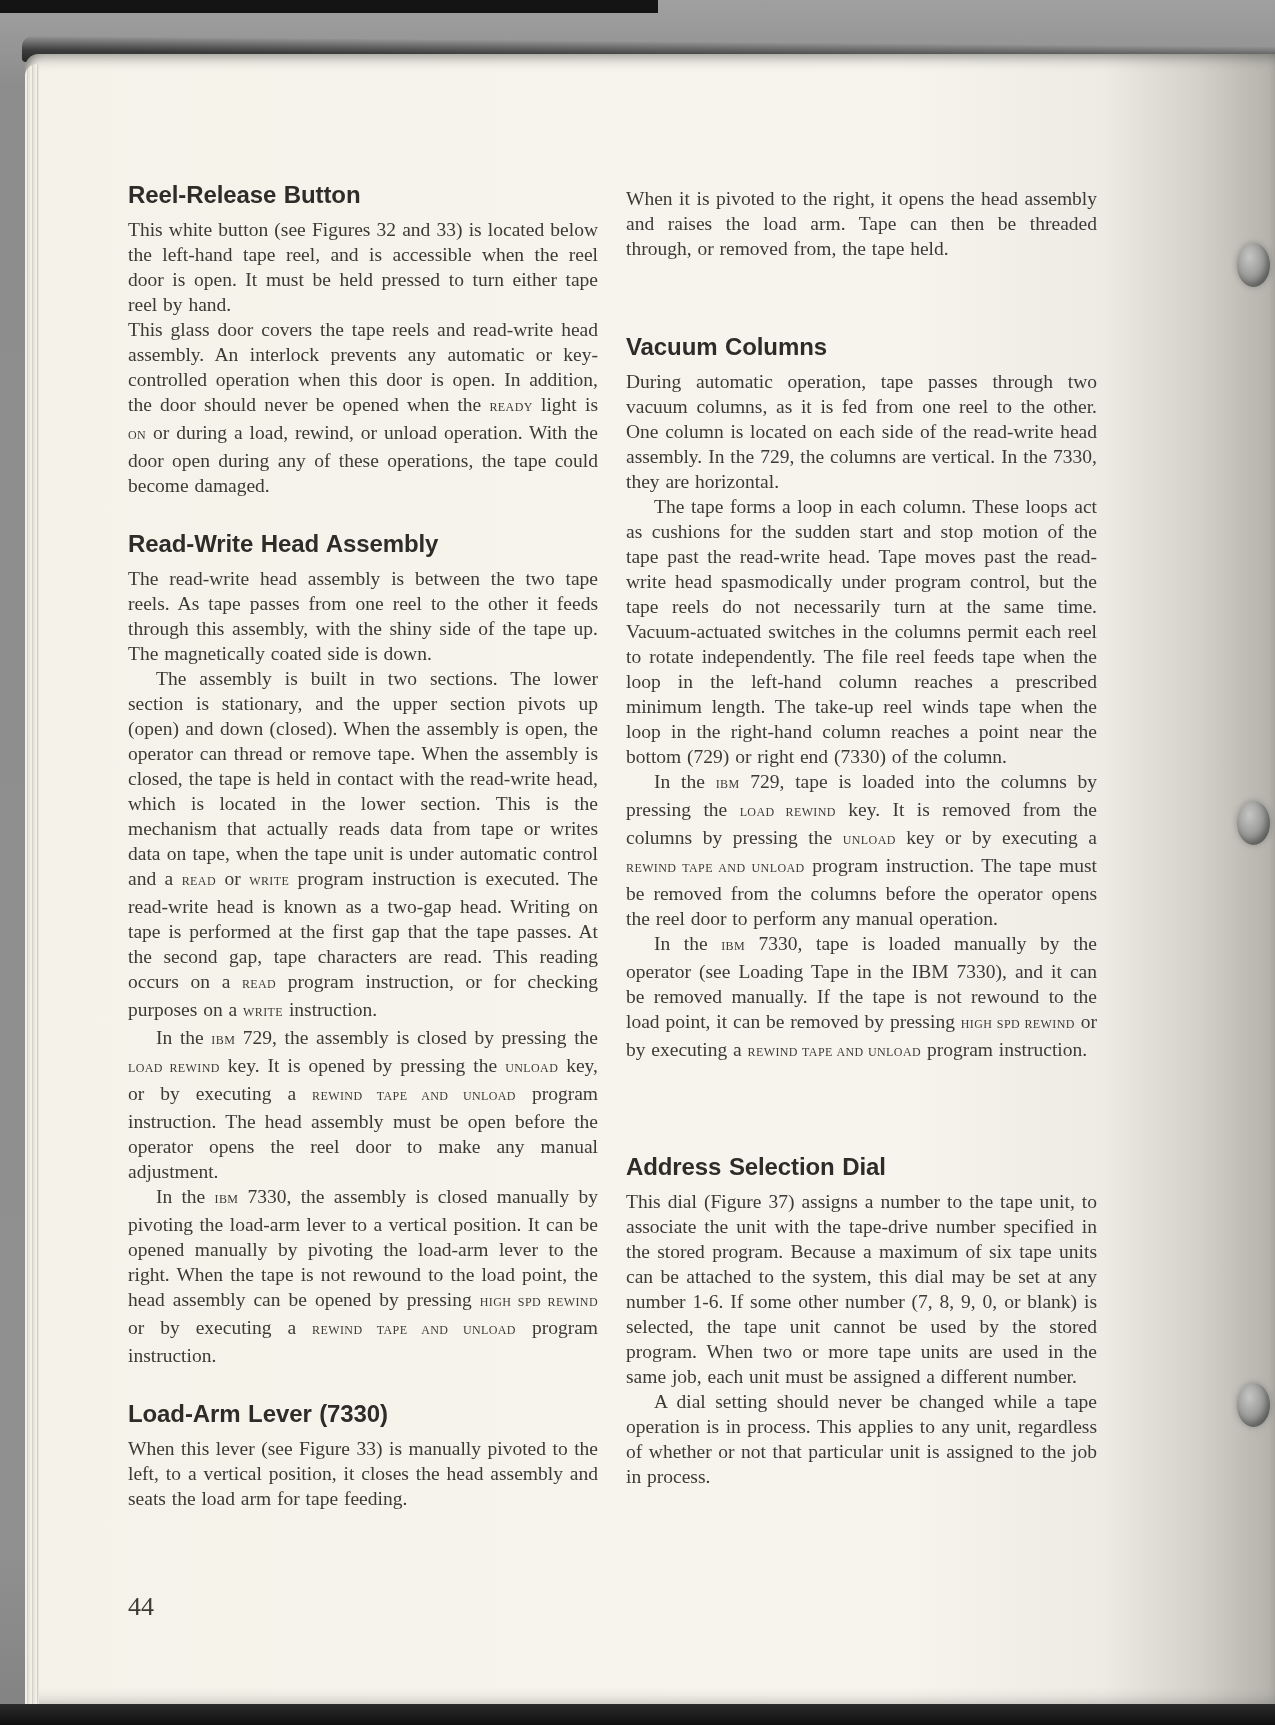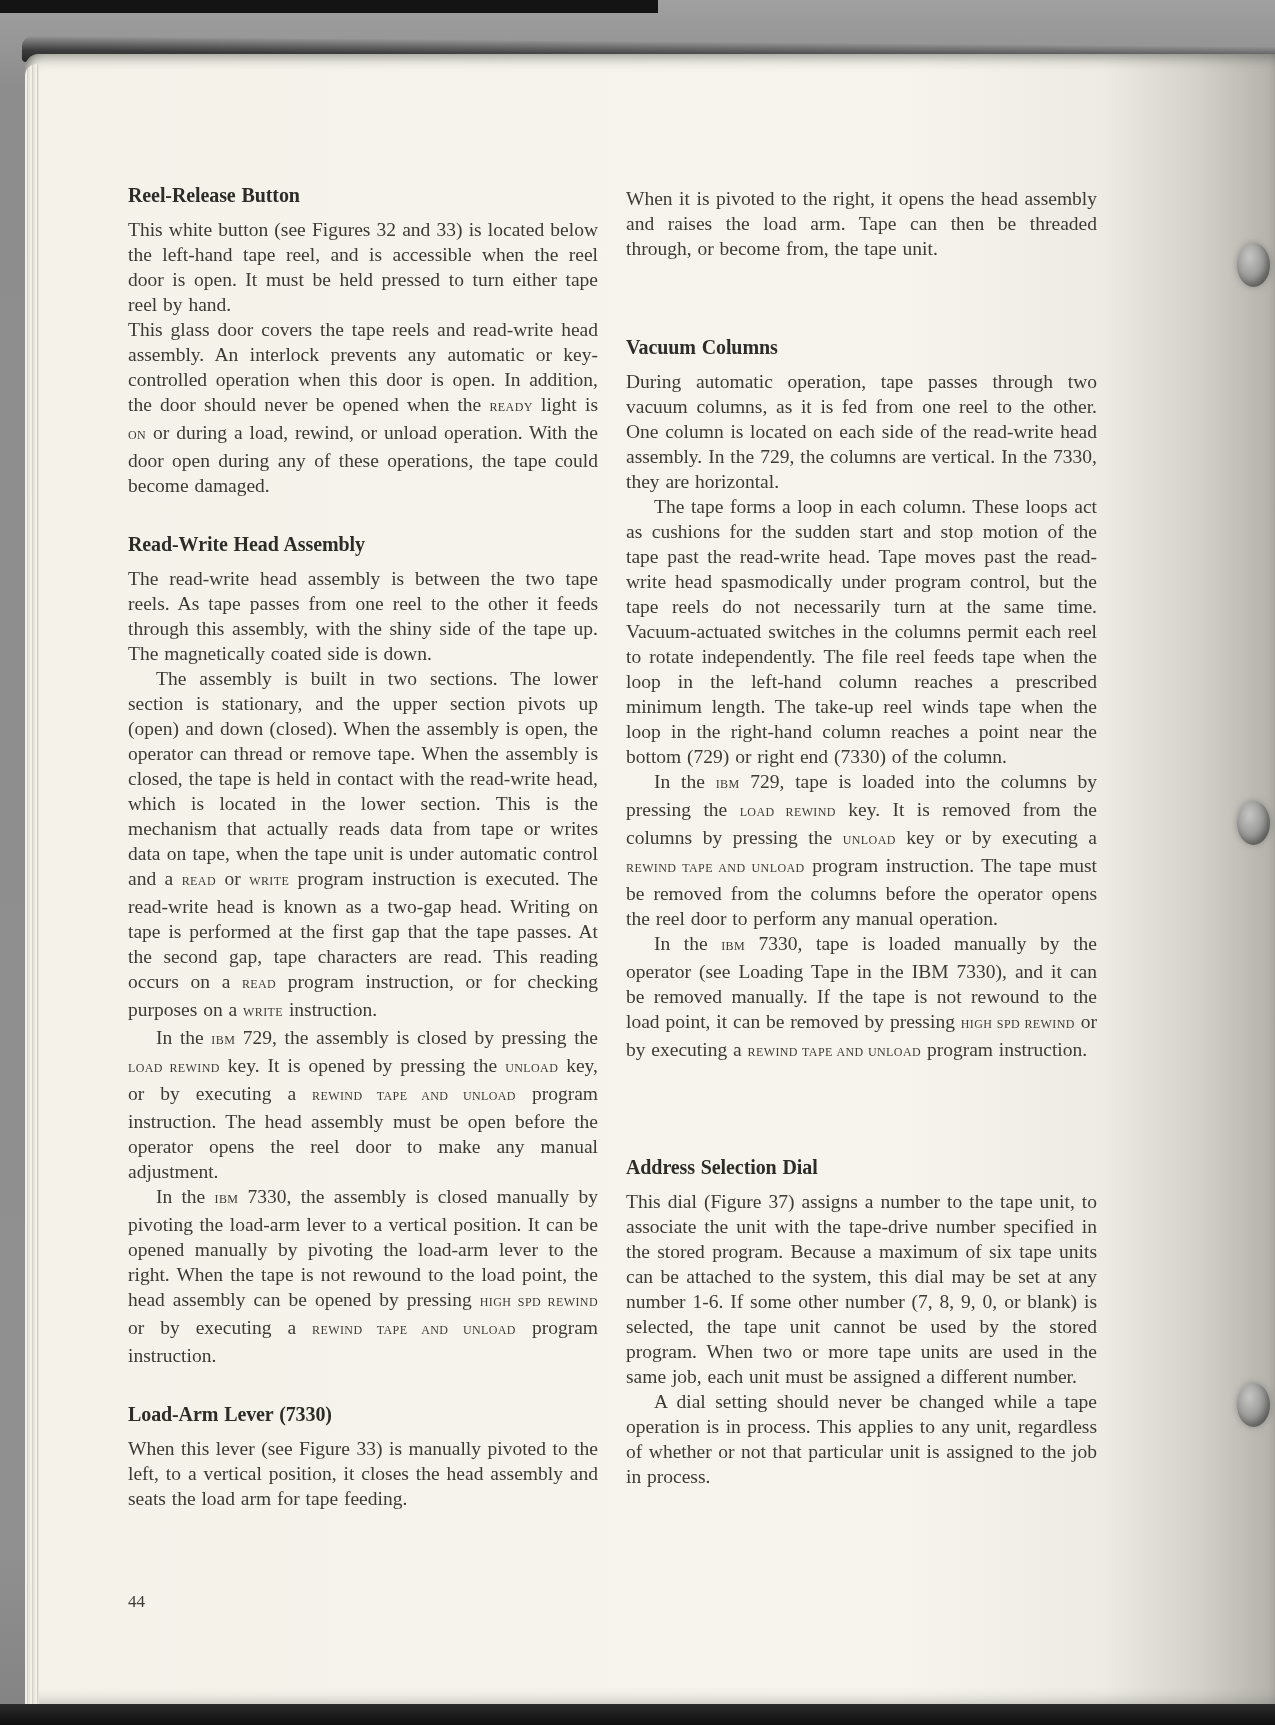--- a/index.html
+++ b/index.html
@@ -25,30 +25,30 @@
         box-shadow:inset -3px -4px 6px rgba(0,0,0,0.25),0 0 6px rgba(110,110,110,0.6);}
   .hole-1{left:1212px;top:189px;}
   .hole-2{left:1212px;top:747px;}
   .hole-3{left:1212px;top:1329px;}
   .bottom-strip{position:absolute;left:0;bottom:0;width:100%;height:21px;
         background:linear-gradient(180deg,#2b2b2b,#0f0f0f);}
   .col{position:absolute;top:129px;width:470px;color:#3c3a35;font-size:19.5px;
         line-height:25px;text-align:justify;word-spacing:0.05em;}
   .col-left{left:103px;}
   .col-right{left:601px;top:132px;width:471px;}
-  .sec-heading{font-family:Liberation Serif, serif;font-weight:bold;font-size:20px;
+  .sec-heading{font-family:Liberation Sans, sans-serif;font-weight:bold;font-size:24px;
         line-height:24px;color:#2d2c29;margin:34px 0 10px 0;letter-spacing:-0.1px;text-align:left;}
   .col .sec-heading:first-child{margin-top:0;}
   .body-para{margin:0;}
   .indent{text-indent:28px;}
   .sc{font-size:12px;letter-spacing:0.4px;}
   .it{}
   .spacer-md{height:40px;}
   .spacer-lg{height:56px;}
-  .page-number{position:absolute;left:103px;top:1538px;font-size:17px;color:#3c3a35;}
+  .page-number{position:absolute;left:103px;top:1538px;font-size:26px;color:#3c3a35;}
 </style>
 </head>
 <body>
 
 <div class="scan">
   <div class="top-strip"></div>
   <div class="edge-shadow"></div>
 
   <div class="paper">
     <div class="stack-edge"></div>
@@ -64,21 +64,21 @@
         <p class="body-para">This glass door covers the tape reels and read-write head assembly. An interlock prevents any automatic or key-controlled operation when this door is open. In addition, the door should never be opened when the <span class="sc">READY</span> light is <span class="sc">ON</span> or during a load, rewind, or unload operation. With the door open during any of these operations, the tape could become damaged.</p>
         <h3 class="sec-heading">Read-Write Head Assembly</h3>
         <p class="body-para">The read-write head assembly is between the two tape reels. As tape passes from one reel to the other it feeds through this assembly, with the shiny side of the tape up. The magnetically coated side is down.</p>
         <p class="body-para indent">The assembly is built in two sections. The lower section is stationary, and the upper section pivots up (open) and down (closed). When the assembly is open, the operator can thread or remove tape. When the assembly is closed, the tape is held in contact with the read-write head, which is located in the lower section. This is the mechanism that actually reads data from tape or writes data on tape, when the tape unit is under automatic control and a <span class="sc">READ</span> or <span class="sc">WRITE</span> program instruction is executed. The read-write head is known as a <span class="it">two-gap</span> head. Writing on tape is performed at the first gap that the tape passes. At the second gap, tape characters are read. This reading occurs on a <span class="sc">READ</span> program instruction, or for checking purposes on a <span class="sc">WRITE</span> instruction.</p>
         <p class="body-para indent">In the <span class="sc">IBM</span> 729, the assembly is closed by pressing the <span class="sc">LOAD REWIND</span> key. It is opened by pressing the <span class="sc">UNLOAD</span> key, or by executing a <span class="sc">REWIND TAPE AND UNLOAD</span> program instruction. The head assembly must be open before the operator opens the reel door to make any manual adjustment.</p>
         <p class="body-para indent">In the <span class="sc">IBM</span> 7330, the assembly is closed manually by pivoting the load-arm lever to a vertical position. It can be opened manually by pivoting the load-arm lever to the right. When the tape is not rewound to the load point, the head assembly can be opened by pressing <span class="sc">HIGH SPD REWIND</span> or by executing a <span class="sc">REWIND TAPE AND UNLOAD</span> program instruction.</p>
         <h3 class="sec-heading">Load-Arm Lever (7330)</h3>
         <p class="body-para">When this lever (see Figure 33) is manually pivoted to the left, to a vertical position, it closes the head assembly and seats the load arm for tape feeding.</p>
       </div>
     <div class="col col-right" id="col-right">
-        <p class="body-para">When it is pivoted to the right, it opens the head assembly and raises the load arm. Tape can then be threaded through, or become from, the tape unit.</p>
+        <p class="body-para">When it is pivoted to the right, it opens the head assembly and raises the load arm. Tape can then be threaded through, or removed from, the tape held.</p>
         <div class="spacer-md"></div>
         <h3 class="sec-heading">Vacuum Columns</h3>
         <p class="body-para">During automatic operation, tape passes through two vacuum columns, as it is fed from one reel to the other. One column is located on each side of the read-write head assembly. In the 729, the columns are vertical. In the 7330, they are horizontal.</p>
         <p class="body-para indent">The tape forms a loop in each column. These loops act as cushions for the sudden start and stop motion of the tape past the read-write head. Tape moves past the read-write head spasmodically under program control, but the tape reels do not necessarily turn at the same time. Vacuum-actuated switches in the columns permit each reel to rotate independently. The file reel feeds tape when the loop in the left-hand column reaches a prescribed minimum length. The take-up reel winds tape when the loop in the right-hand column reaches a point near the bottom (729) or right end (7330) of the column.</p>
         <p class="body-para indent">In the <span class="sc">IBM</span> 729, tape is loaded into the columns by pressing the <span class="sc">LOAD REWIND</span> key. It is removed from the columns by pressing the <span class="sc">UNLOAD</span> key or by executing a <span class="sc">REWIND TAPE AND UNLOAD</span> program instruction. The tape must be removed from the columns before the operator opens the reel door to perform any manual operation.</p>
         <p class="body-para indent">In the <span class="sc">IBM</span> 7330, tape is loaded manually by the operator (see <span class="it">Loading Tape in the IBM 7330</span>), and it can be removed manually. If the tape is not rewound to the load point, it can be removed by pressing <span class="sc">HIGH SPD REWIND</span> or by executing a <span class="sc">REWIND TAPE AND UNLOAD</span> program instruction.</p>
         <div class="spacer-lg"></div>
         <h3 class="sec-heading">Address Selection Dial</h3>
         <p class="body-para">This dial (Figure 37) assigns a number to the tape unit, to associate the unit with the tape-drive number specified in the stored program. Because a maximum of six tape units can be attached to the system, this dial may be set at any number 1-6. If some other number (7, 8, 9, 0, or blank) is selected, the tape unit cannot be used by the stored program. When two or more tape units are used in the same job, each unit must be assigned a different number.</p>
         <p class="body-para indent">A dial setting should never be changed while a tape operation is in process. This applies to <span class="it">any</span> unit, regardless of whether or not that particular unit is assigned to the job in process.</p>

